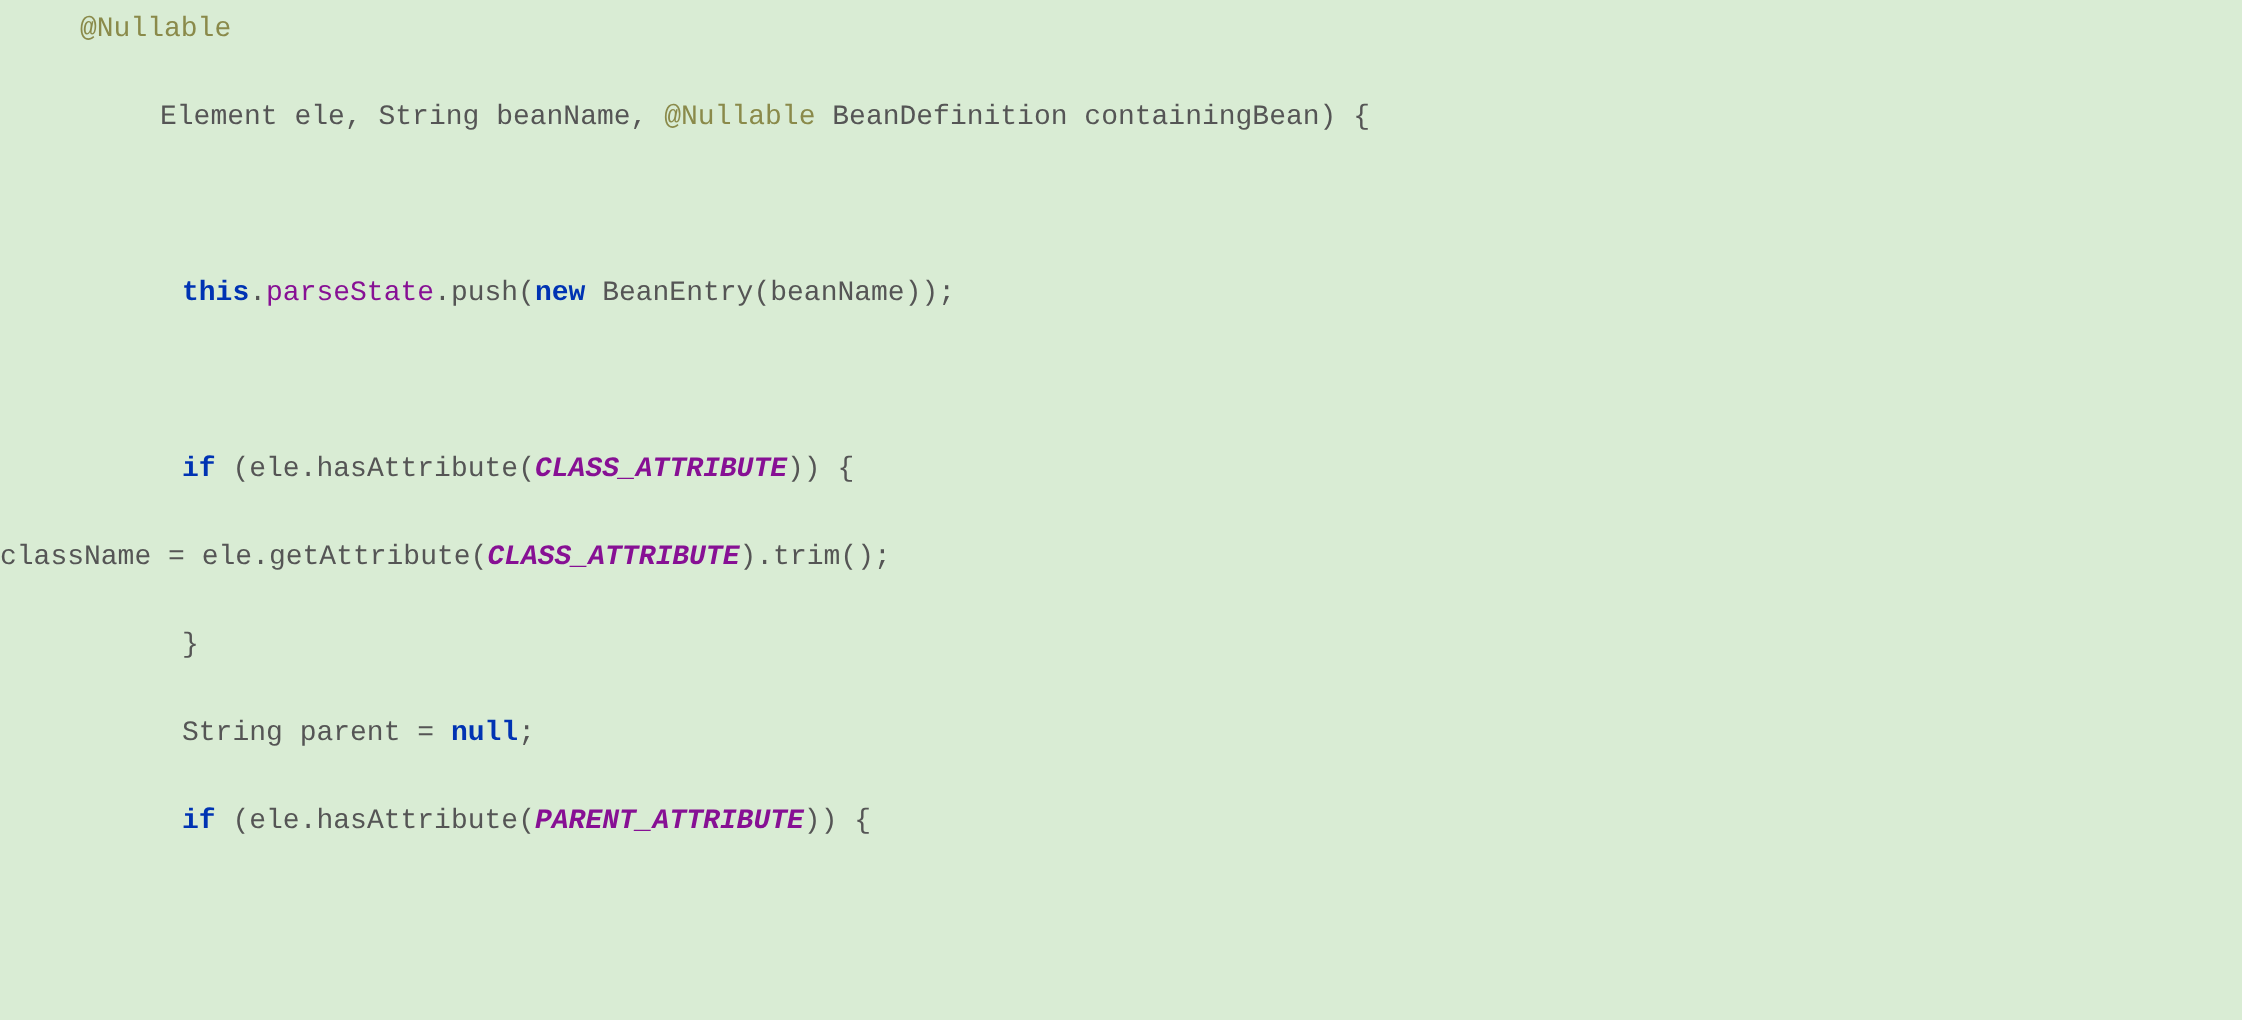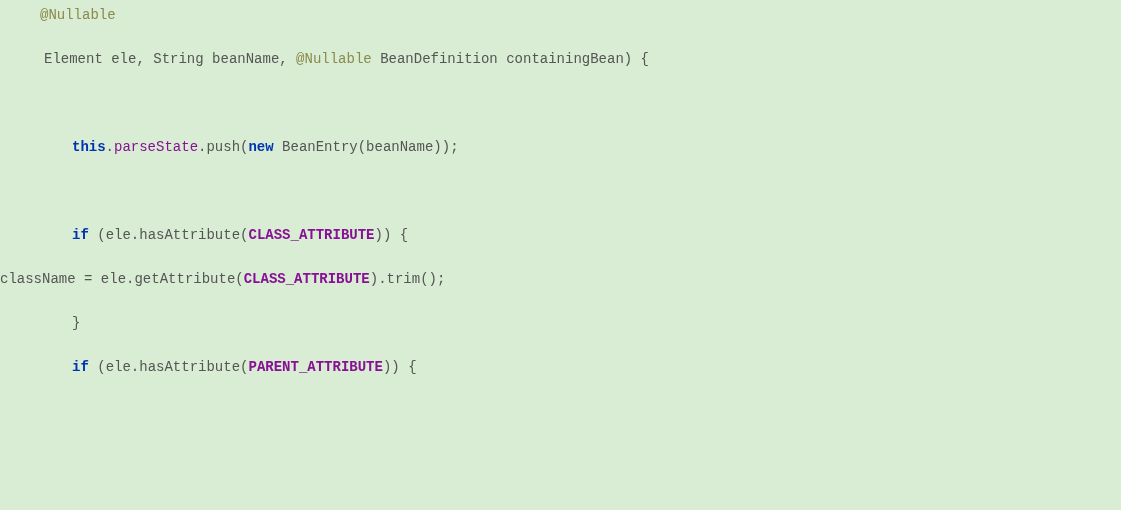--- a/index.html
+++ b/index.html
@@ -21,39 +21,40 @@
     font-family: inherit;
     white-space: pre;
   }
   .ln { display: block; padding-left: 0; }
   .tok-annotation { color: #8a8a4a; }
   .tok-keyword { color: #0033b3; font-weight: bold; }
   .tok-type { color: #555; }
   .tok-method { color: #555; }
   .tok-field { color: #871094; }
   .tok-param { color: #555; }
-  .tok-const { color: #871094; font-weight: bold; }
+  .tok-const { color: #871094; font-style: italic; font-weight: bold; }
   .tok-punc { color: #555; }
   .indent0 { padding-left: 40px; }
-  .indent1 { padding-left: 44px; }
-  .indent2 { padding-left: 72px; }
+  .indent1 { padding-left: 80px; }
+  .indent2 { padding-left: 72px; margin-left: 19px; }
   .indent3 { }
 </style>
 </head>
 <body>
 
 <div class="code-area">
 <pre><span class="ln indent0"><span class="tok-annotation">@Nullable</span></span>
 <span class="ln indent1"><span class="tok-type">Element</span> <span class="tok-param">ele</span><span class="tok-punc">,</span> <span class="tok-type">String</span> <span class="tok-param">beanName</span><span class="tok-punc">,</span> <span class="tok-annotation">@Nullable</span> <span class="tok-type">BeanDefinition</span> <span class="tok-param">containingBean</span><span class="tok-punc">)</span> <span class="tok-punc">{</span></span>
 <span class="ln"> </span>
 <span class="ln indent2"><span class="tok-keyword">this</span><span class="tok-punc">.</span><span class="tok-field">parseState</span><span class="tok-punc">.</span><span class="tok-method">push</span><span class="tok-punc">(</span><span class="tok-keyword">new</span> <span class="tok-type">BeanEntry</span><span class="tok-punc">(</span><span class="tok-param">beanName</span><span class="tok-punc">)</span><span class="tok-punc">)</span><span class="tok-punc">;</span></span>
 <span class="ln"> </span>
 <span class="ln indent2"><span class="tok-keyword">if</span> <span class="tok-punc">(</span><span class="tok-param">ele</span><span class="tok-punc">.</span><span class="tok-method">hasAttribute</span><span class="tok-punc">(</span><span class="tok-const">CLASS_ATTRIBUTE</span><span class="tok-punc">)</span><span class="tok-punc">)</span> <span class="tok-punc">{</span></span>
 <span class="ln indent3"><span class="tok-param">className</span><span class="tok-punc"> = </span><span class="tok-param">ele</span><span class="tok-punc">.</span><span class="tok-method">getAttribute</span><span class="tok-punc">(</span><span class="tok-const">CLASS_ATTRIBUTE</span><span class="tok-punc">)</span><span class="tok-punc">.</span><span class="tok-method">trim</span><span class="tok-punc">(</span><span class="tok-punc">)</span><span class="tok-punc">;</span></span>
 <span class="ln indent2"><span class="tok-punc">}</span></span>
+<span class="ln indent2"><span class="tok-type">String</span> <span class="tok-param">parent</span><span class="tok-punc"> = </span><span class="tok-keyword">null</span><span class="tok-punc">;</span></span>
 <span class="ln indent2"><span class="tok-keyword">if</span> <span class="tok-punc">(</span><span class="tok-param">ele</span><span class="tok-punc">.</span><span class="tok-method">hasAttribute</span><span class="tok-punc">(</span><span class="tok-const">PARENT_ATTRIBUTE</span><span class="tok-punc">)</span><span class="tok-punc">)</span> <span class="tok-punc">{</span></span>
 
 
 
 
 
 
 
 
 

